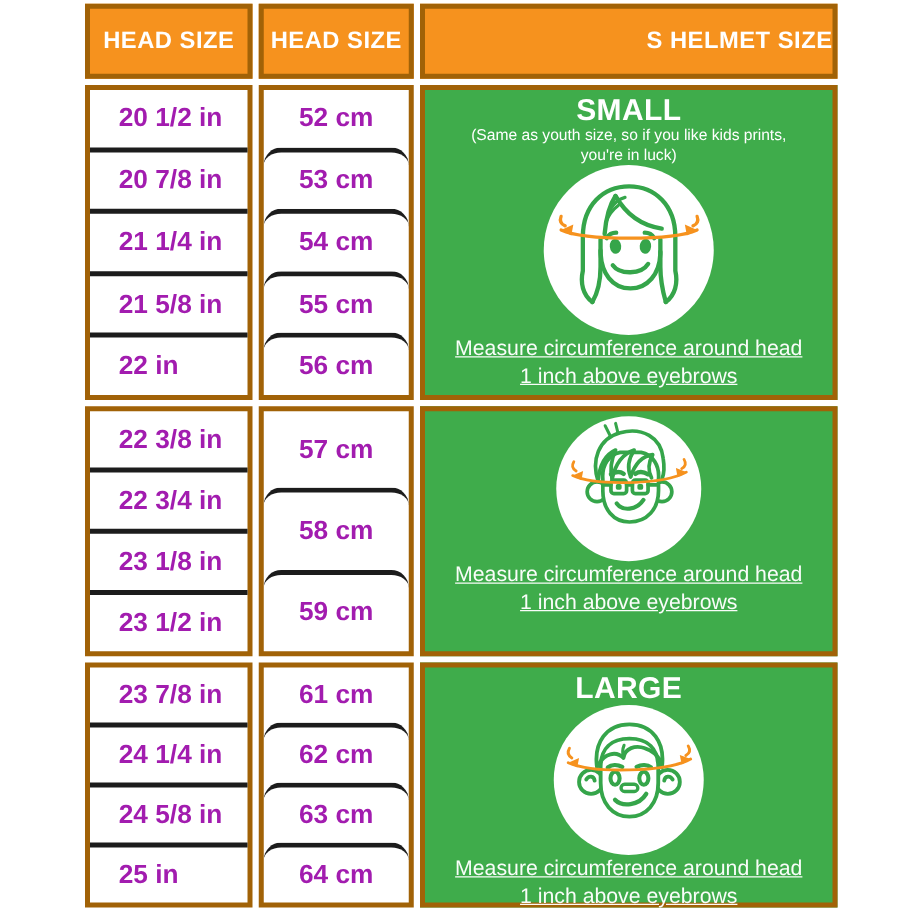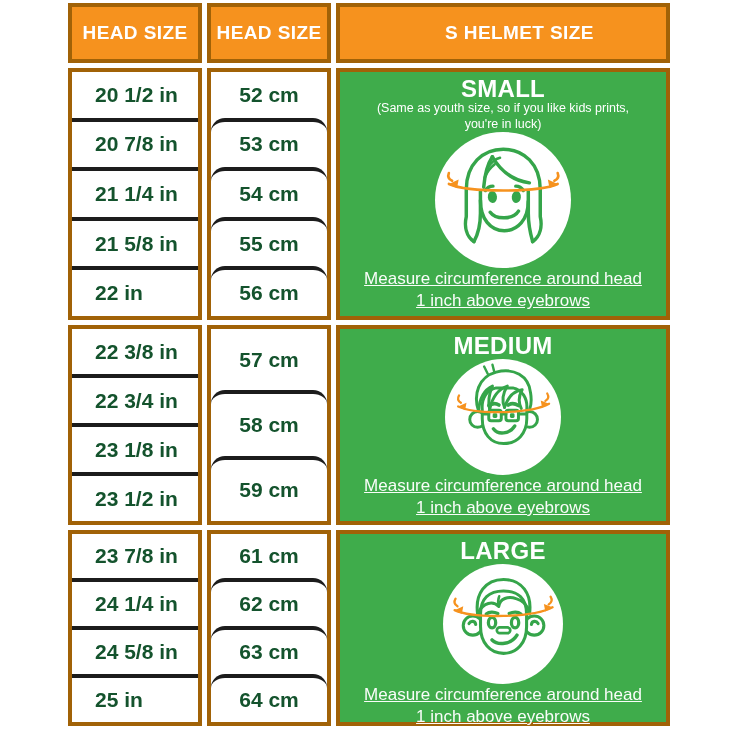--- a/index.html
+++ b/index.html
@@ -7,23 +7,23 @@
   .grid{
     position:absolute;left:68px;top:3px;
     display:grid;
     grid-template-columns:134px 124px 334px;
     grid-template-rows:60px 252px 200px 196px;
     column-gap:5px;row-gap:5px;
   }
   .box{border:4px solid #a16207;box-sizing:border-box;background:#fff;}
   .hdr{background:#F6921E;color:#fff;font-weight:bold;font-size:19px;letter-spacing:.4px;
        display:flex;align-items:center;justify-content:center;}
-  .hdr.helmet{justify-content:center;padding-left:33px;}
+  .hdr.helmet{justify-content:flex-end;padding-left:33px;}
   .rowsbox{display:flex;flex-direction:column;}
-  .cell{flex:1;display:flex;align-items:center;font-weight:bold;font-size:21px;color:#14532d;
+  .cell{flex:1;display:flex;align-items:center;font-weight:bold;font-size:21px;color:#a21caf;
         border-top:4px solid #1c1c1c;}
   .cell:first-child{border-top:none;}
   .inches .cell{padding-left:23px;}
   .cms .cell{justify-content:center;border-radius:14px;}
   .greenbox{background:#3FAC4B;color:#fff;display:flex;flex-direction:column;align-items:center;
             padding:4px 8px 8px;}
   .g-title{font-size:24px;font-weight:bold;line-height:1.08;letter-spacing:.3px;}
   .g-sub{font-size:12.5px;line-height:1.25;text-align:center;margin-top:-1px;font-weight:400;}
   .circle{background:#fff;border-radius:50%;display:flex;align-items:center;justify-content:center;flex:0 0 auto;}
   .circle.sm{width:136px;height:136px;}
@@ -137,21 +137,20 @@
         <span>57 cm</span>
       </div>
     <div class="cell">
         <span>58 cm</span>
       </div>
     <div class="cell">
         <span>59 cm</span>
       </div>
   </div>
   <div class="box greenbox">
-    <div class="g-title">MEDIUM</div>
     <div class="circle md">
       <svg viewBox="0 0 120 120" fill="none" stroke="#35A54A" stroke-width="3.2" stroke-linecap="round" stroke-linejoin="round">
         <circle cx="33" cy="63" r="8.5" fill="#fff"></circle>
         <circle cx="89" cy="63" r="8.5" fill="#fff"></circle>
         <path d="M 38 52 C 37 40 43 31 53 29 L 71 29 C 81 31 87 40 86 52 L 86 62 C 86 78 76 89 61 89 C 47 89 38 78 38 62 Z" fill="#fff"></path>
         <path d="M 34 54 C 28 36 34 17 53 12 C 72 7 88 16 90 34 C 91 40 91 47 89 52"></path>
         <path d="M 34 54 C 35 40 40 31 49 27 C 45 36 44 44 46 52"></path>
         <path d="M 46 52 C 49 38 56 30 65 27 C 60 35 59 43 62 50"></path>
         <path d="M 62 50 C 66 38 73 32 81 31 C 77 38 77 45 80 51"></path>
         <path d="M 44 14 L 40 6" stroke-width="2.6"></path>

